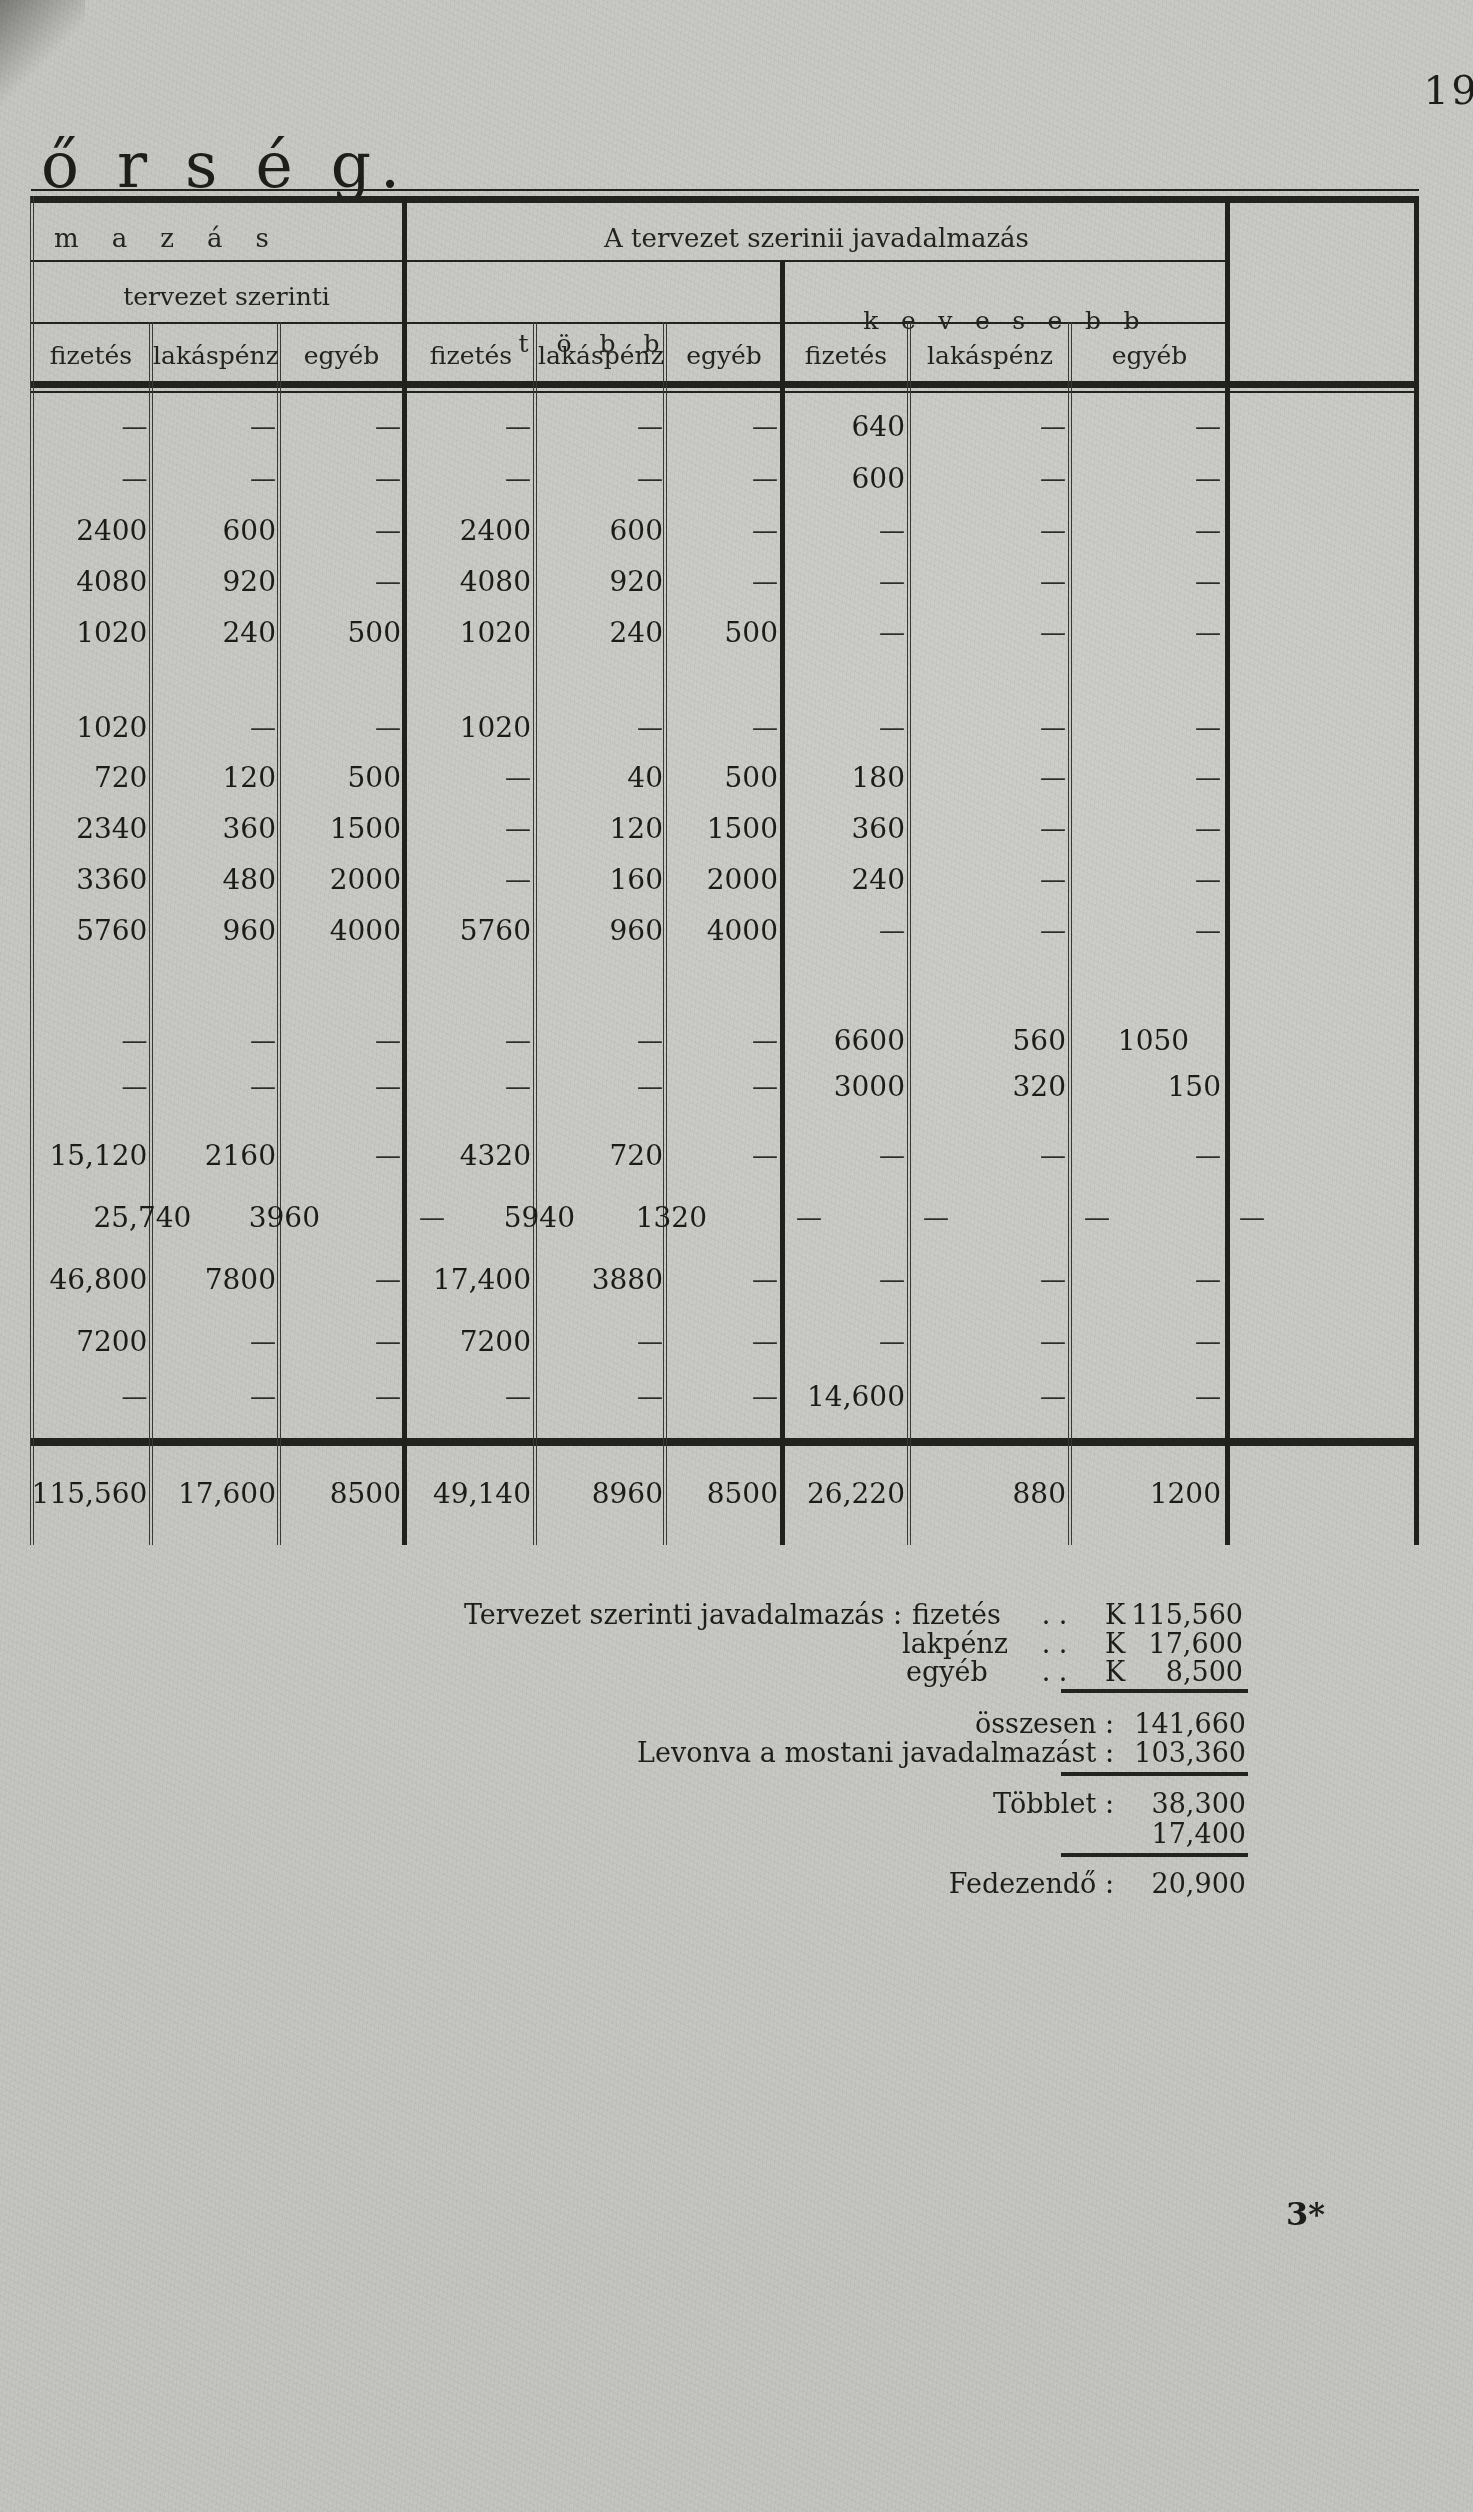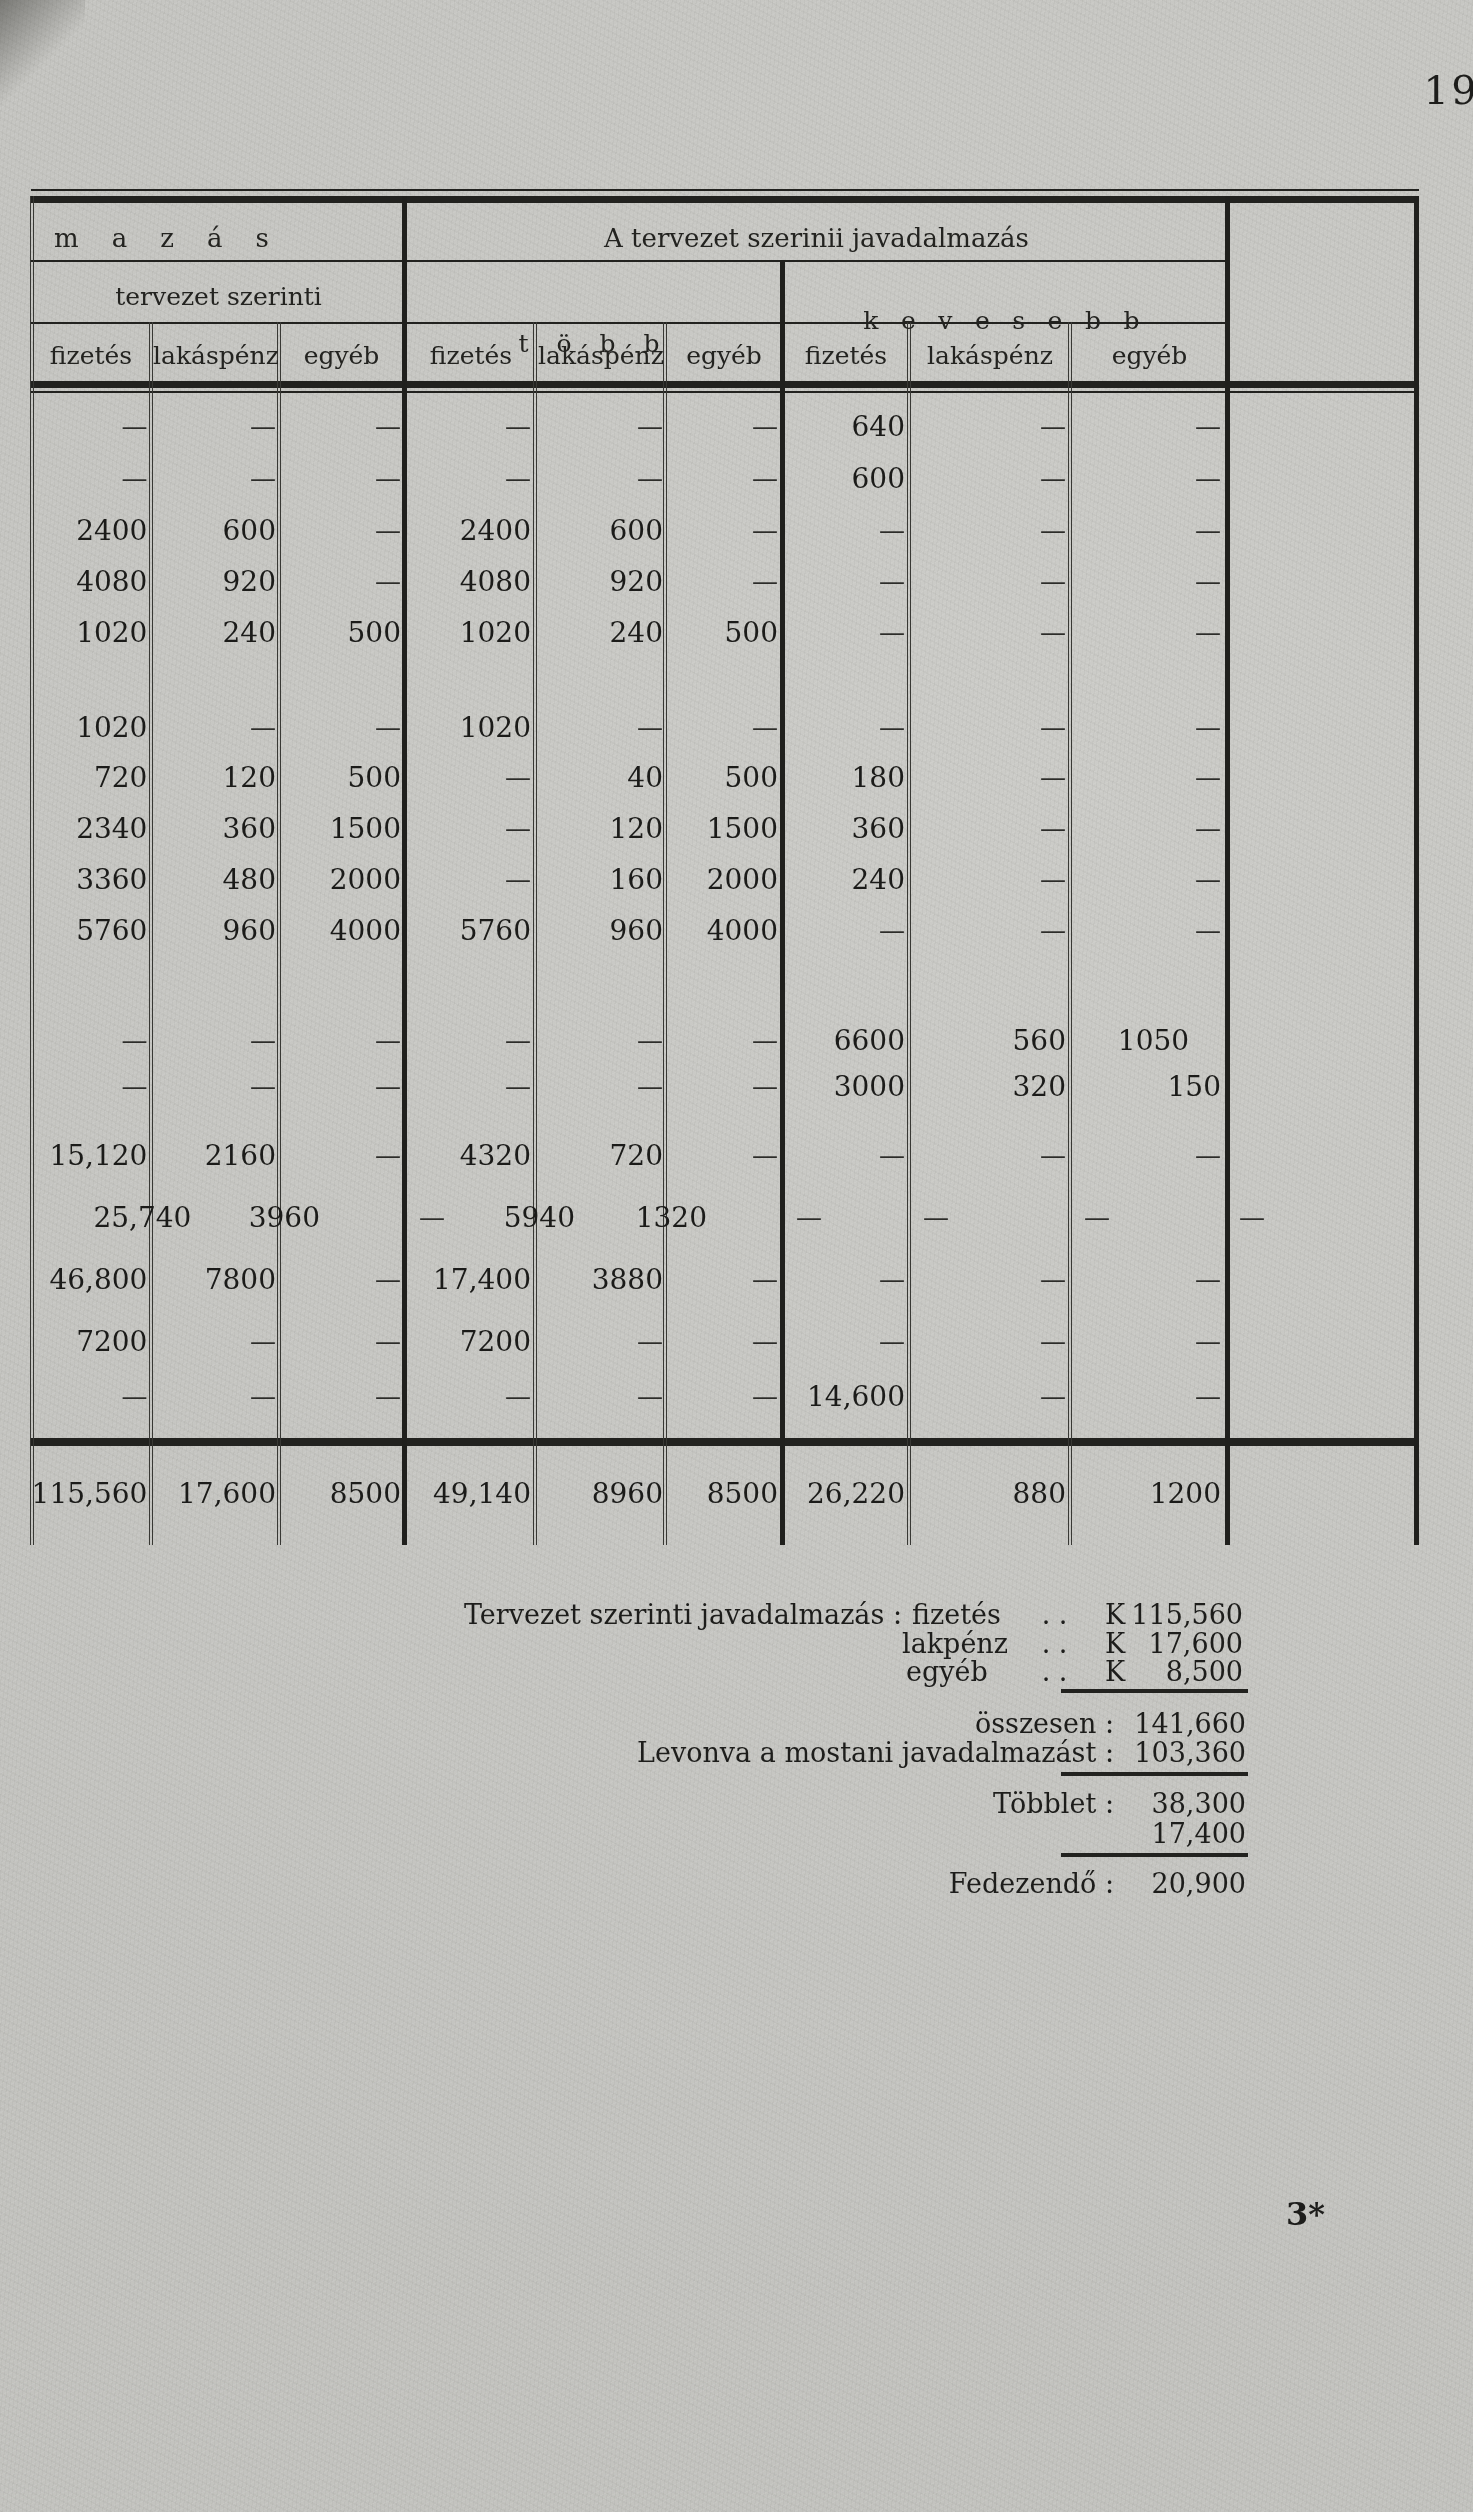--- a/index.html
+++ b/index.html
@@ -36,20 +36,21 @@
   .sig{position:absolute; left:1286px; top:2195px; font-size:32px; font-weight:bold;}
 </style>
 </head>
 <body>
 
 <div id="page">
 
   <div class="corner-shadow"></div>
 
   <div class="page-num">19</div>
+  <div class="doc-title">ő r s é g.</div>
 
   <div class="hline" style="left:31px; top:189px; width:1388px; height:1.7px;"></div>
   <div class="hline" style="left:31px; top:196px; width:1388px; height:7.3px;"></div>
   <div class="hline" style="left:31px; top:260px; width:1198px; height:1.7px;"></div>
   <div class="hline" style="left:31px; top:322px; width:1198px; height:1.7px;"></div>
   <div class="hline" style="left:31px; top:381px; width:1388px; height:7.3px;"></div>
   <div class="hline" style="left:31px; top:391px; width:1388px; height:1.7px;"></div>
   <div class="hline" style="left:31px; top:1438px; width:1388px; height:8px;"></div>
 
   <div class="vdouble" style="left:30px;   top:196px; height:1349px;"></div>
@@ -60,21 +61,21 @@
   <div class="vdouble" style="left:663px; top:322px; height:1223px;"></div>
   <div class="vthick" style="left:780px; top:260px; height:1285px;"></div>
   <div class="vdouble" style="left:907px; top:322px; height:1223px;"></div>
   <div class="vdouble" style="left:1068px; top:322px; height:1223px;"></div>
   <div class="vthick" style="left:1225px; top:196px; height:1349px;"></div>
   <div class="vthick" style="left:1414px; top:196px; height:1349px;"></div>
 
   <div class="hdr left-align sp1" style="left:54px; top:219px; width:349px; height:39px; line-height:39px; font-size:26px;">m a z á s</div>
   <div class="hdr" style="left:408px; top:219px; width:817px; height:39px; line-height:39px; font-size:26px;">A tervezet szerinii javadalmazás</div>
 
-  <div class="hdr" style="left:33px; top:277px; width:371px; height:39px; line-height:39px;">tervezet szerinti</div>
+  <div class="hdr" style="left:33px; top:277px; width:371px; height:39px; line-height:39px;padding-left:8px;">tervezet szerinti</div>
   <div class="hdr sp2" style="left:408px; top:277px; width:372px; height:39px; line-height:39px;">t ö b b</div>
   <div class="hdr sp3" style="left:785px; top:277px; width:440px; height:39px; line-height:39px;">k e v e s e b b</div>
 
   <div class="hdr" style="left:33px;   top:336px; width:116px; height:39px; line-height:39px;">fizetés</div>
   <div class="hdr" style="left:153px;  top:336px; width:123px; height:39px; line-height:39px;">lakáspénz</div>
   <div class="hdr" style="left:281px;  top:336px; width:121px; height:39px; line-height:39px;">egyéb</div>
   <div class="hdr" style="left:408px;  top:336px; width:126px; height:39px; line-height:39px;">fizetés</div>
   <div class="hdr" style="left:538px;  top:336px; width:125px; height:39px; line-height:39px;">lakáspénz</div>
   <div class="hdr" style="left:668px; top:336px; width:112px; height:39px; line-height:39px;">egyéb</div>
   <div class="hdr" style="left:785px; top:336px; width:122px; height:39px; line-height:39px;">fizetés</div>

